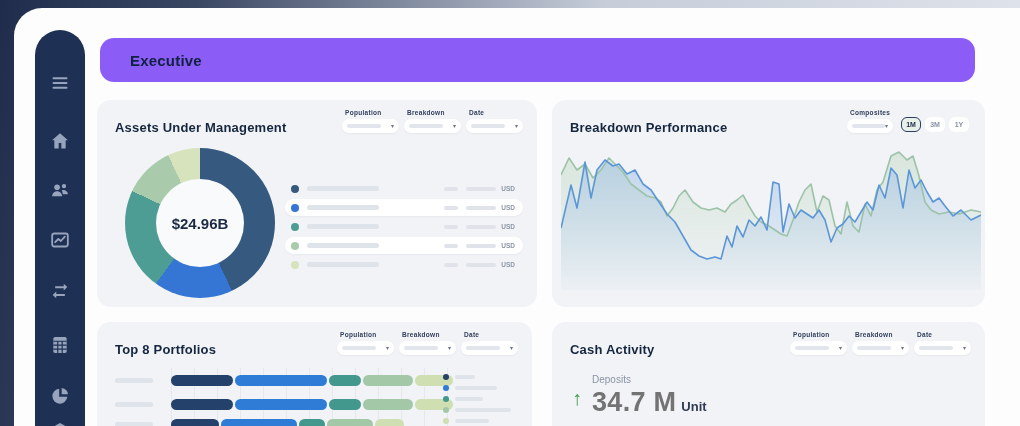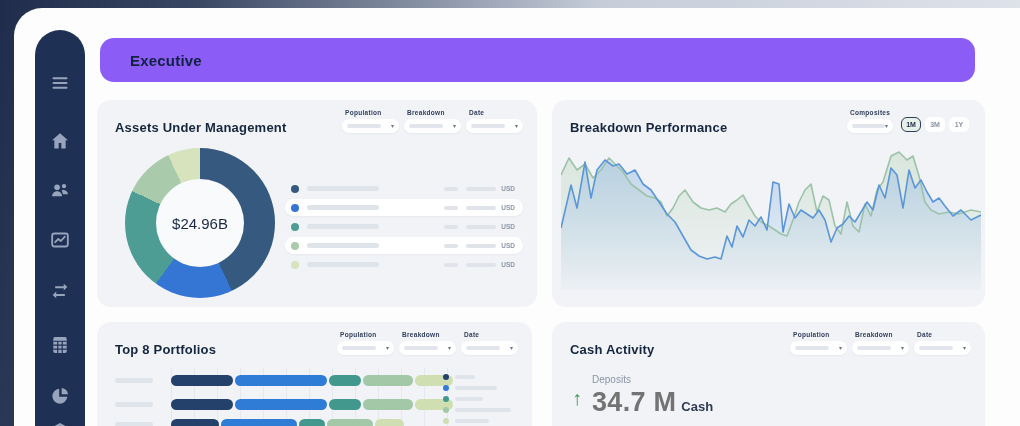--- a/index.html
+++ b/index.html
@@ -30,21 +30,21 @@
   .fgroup { display:flex; flex-direction:column; }
   .flabel { font-size:6.5px; font-weight:700; color:#33405c; letter-spacing:.3px; margin:0 0 3px 3px; }
   .fbox { width:57px; height:14px; background:#fff; border-radius:7px; display:flex; align-items:center;
           justify-content:space-between; padding:0 5px; cursor:pointer; box-shadow:0 1px 2px rgba(20,35,60,.05); }
   .fph { width:34px; height:4px; background:#e2e6ec; border-radius:2px; }
   .caret { font-size:6px; color:#6b7689; line-height:1; }
   
   .donut { position:absolute; left:28px; top:48px; width:150px; height:150px; border-radius:50%; }
   .donut-hole { position:absolute; left:50%; top:50%; width:88px; height:88px; margin:-44px 0 0 -44px;
                 background:#f9fafc; border-radius:50%; display:flex; align-items:center; justify-content:center; }
-  .donut-hole span { font-size:15px; font-weight:400; color:#1a2a44; }
+  .donut-hole span { font-size:15px; font-weight:700; color:#1a2a44; }
   .aum-legend { position:absolute; left:188px; top:80px; width:238px; }
   .lrow { height:17px; margin-bottom:2px; border-radius:10px; display:flex; align-items:center; padding:0 8px 0 6px; }
   .lrow.alt { background:#fff; box-shadow:0 1px 2px rgba(20,35,60,.05); }
   .ldot { width:8px; height:8px; border-radius:50%; flex:0 0 auto; }
   .lph { width:72px; height:5px; background:#dfe3ea; border-radius:3px; margin-left:8px; }
   .lsp { flex:1; }
   .lb1 { width:14px; height:4px; background:#e0e4ea; border-radius:2px; margin-right:8px; }
   .lb2 { width:30px; height:4px; background:#e0e4ea; border-radius:2px; margin-right:5px; }
   .lcur { font-size:6.5px; font-weight:700; color:#8d97a6; }
   
@@ -305,21 +305,21 @@
               <span class="caret">▾</span>
             </div>
           </div>
         </div>
       <div class="metric">
         <span class="m-arrow">↑</span>
         <div>
           <div class="m-label">Deposits</div>
           <div class="m-row">
             <span class="m-value">34.7 M</span>
-            <span class="m-unit">Cash</span>
+            <span class="m-unit">Unit</span>
           </div>
         </div>
       </div>
     </section>
 
     <nav class="sidebar" id="sidebar">
         <button class="side-btn" style="top: 38px;">
           <svg viewBox="0 0 24 24">
             <rect x="3" y="5" width="18" height="2.4" rx="1.2"></rect>
             <rect x="3" y="10.8" width="18" height="2.4" rx="1.2"></rect>

